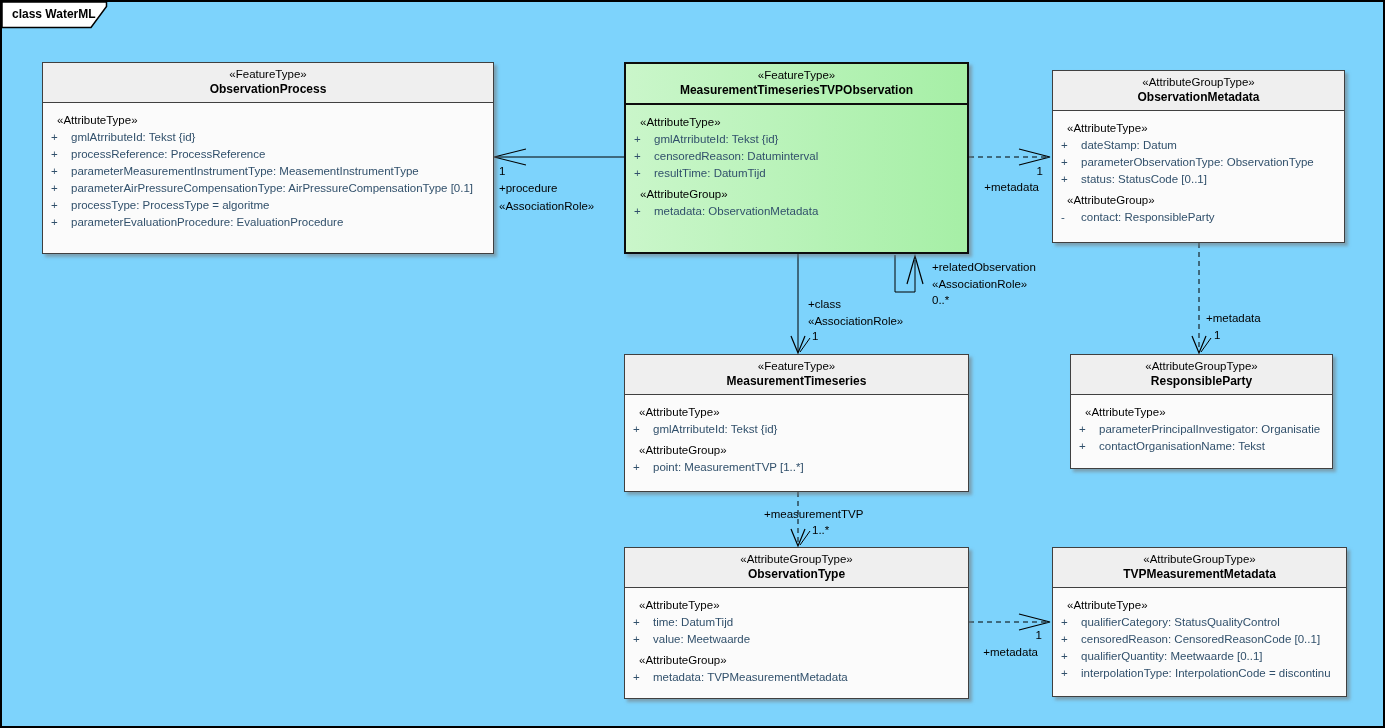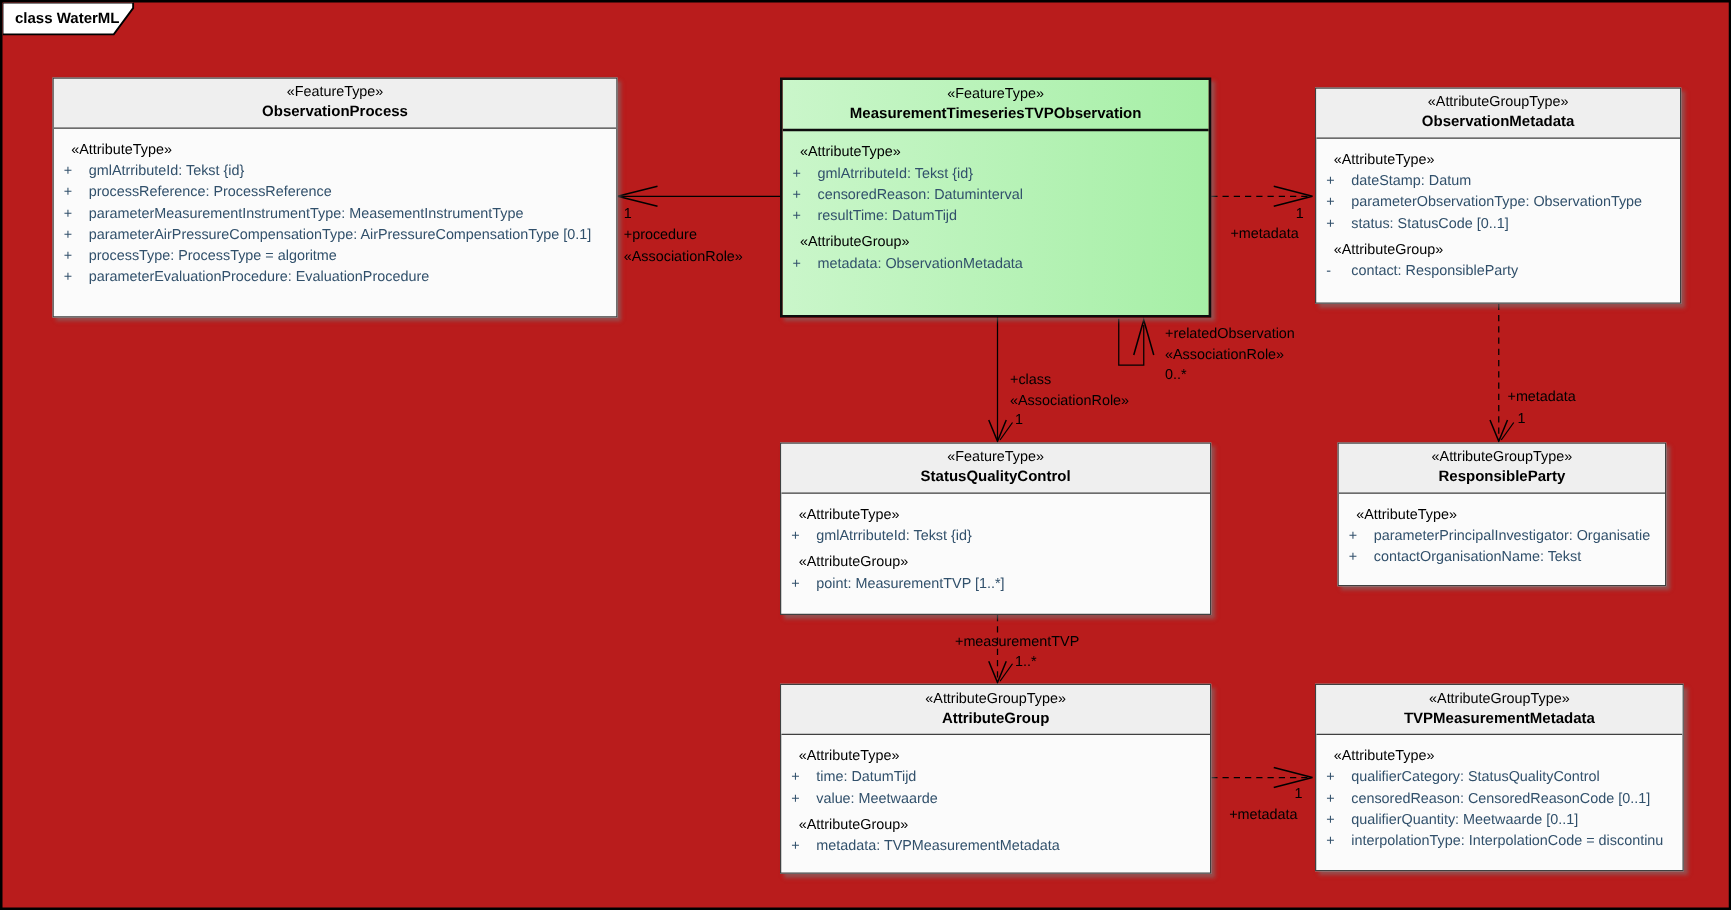--- a/index.html
+++ b/index.html
@@ -1,19 +1,19 @@
 <!DOCTYPE html>
 <html><head>
 <meta charset="utf-8">
 <style>
   html,body{margin:0;padding:0;background:#e8e8e8;}
   #frame{
     position:relative;
     width:1385px;height:728px;
-    background:#b91c1c;
+    background:#7dd3fc;
     border:2px solid #000;
     box-sizing:border-box;
     font-family:"Liberation Sans", sans-serif;
     overflow:hidden;
   }
   
   #tab{position:absolute;left:0;top:0;width:112px;height:28px;}
   #tab-label{
     position:absolute;left:10px;top:5px;
     font-size:12px;font-weight:bold;color:#000;white-space:nowrap;
@@ -186,21 +186,21 @@
       <div class="row">
           <span class="vis">-</span>
           <span class="txt">contact: ResponsibleParty</span>
         </div>
     </div>
   </div>
 
   <div class="uml-class" style="left:622px;top:352px;width:345px;height:138px">
     <div class="hdr">
       <div class="stereo-name">«FeatureType»</div>
-      <div class="cname">StatusQualityControl</div>
+      <div class="cname">MeasurementTimeseries</div>
     </div>
     <div class="body">
       <div class="row stereo-row">«AttributeType»</div>
       <div class="row">
           <span class="vis">+</span>
           <span class="txt">gmlAtrributeId: Tekst {id}</span>
         </div>
       <div class="row stereo-row">«AttributeGroup»</div>
       <div class="row">
           <span class="vis">+</span>
@@ -223,21 +223,21 @@
       <div class="row">
           <span class="vis">+</span>
           <span class="txt">contactOrganisationName: Tekst</span>
         </div>
     </div>
   </div>
 
   <div class="uml-class" style="left:622px;top:545px;width:345px;height:152px">
     <div class="hdr">
       <div class="stereo-name">«AttributeGroupType»</div>
-      <div class="cname">AttributeGroup</div>
+      <div class="cname">ObservationType</div>
     </div>
     <div class="body">
       <div class="row stereo-row">«AttributeType»</div>
       <div class="row">
           <span class="vis">+</span>
           <span class="txt">time: DatumTijd</span>
         </div>
       <div class="row">
           <span class="vis">+</span>
           <span class="txt">value: Meetwaarde</span>

